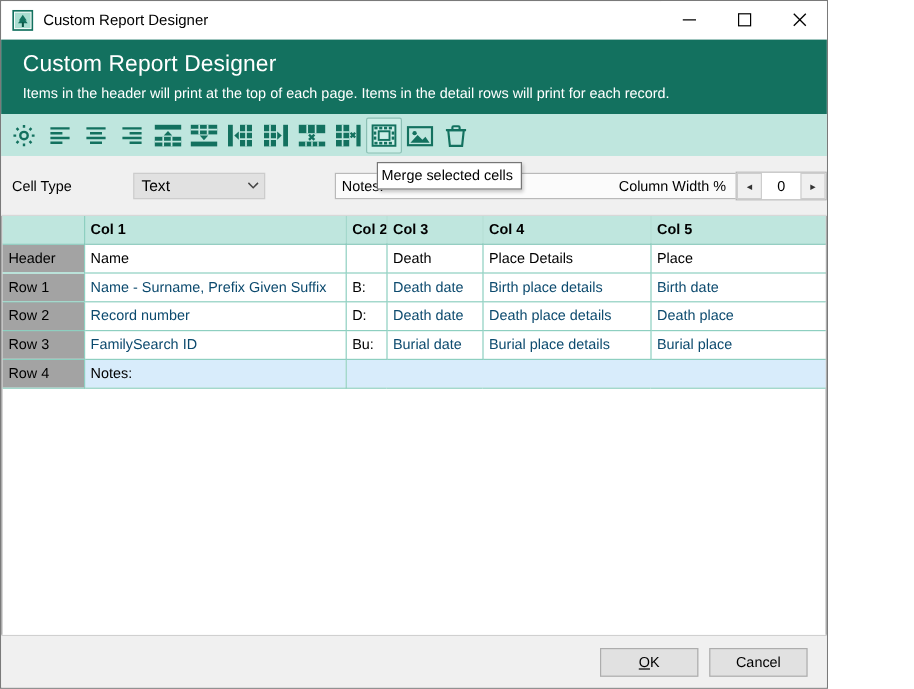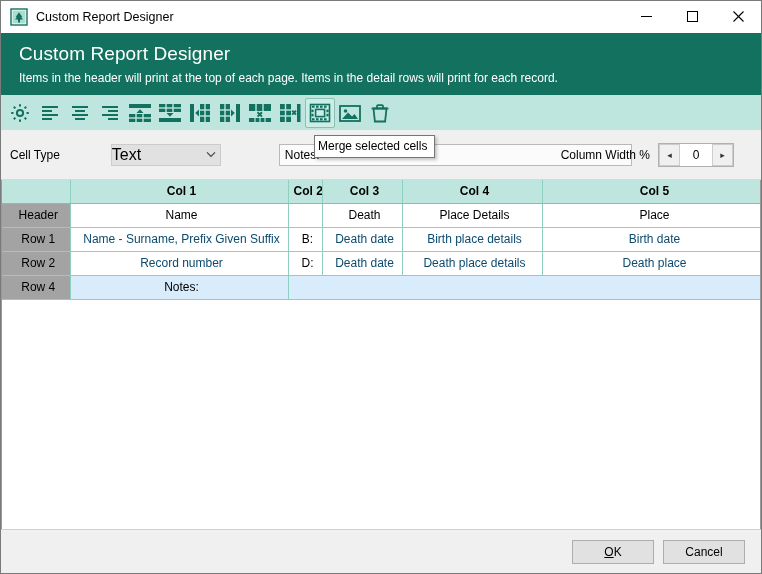--- a/index.html
+++ b/index.html
@@ -14,21 +14,21 @@
     font-size: 12px;
     color: #000000;
     overflow: hidden;
     position: relative;
   }
 
   
   #window {
     position: absolute;
     left: 0; top: 0;
-    width: 762px; height: 574px;
+    width: 690px; height: 574px;
     box-sizing: border-box;
     border: 1px solid #7a7a7a;
     background: #f0f0f0;
     display: flex;
     flex-direction: column;
   }
 
   
   .titlebar {
     height: 31px;
@@ -140,36 +140,36 @@
   }
   .celltype-label { margin-left: 9px; margin-right: 7px; }
   .combo {
     width: 110px; height: 22px;
     background: #e1e1e1;
     border: 1px solid #cccccc;
     box-sizing: border-box;
     display: flex; align-items: center;
     position: relative;
   }
-  .combo-text { font-size: 16px; flex: 1 1 auto; }
+  .combo-text { padding-left: 6px; font-size: 13px; flex: 1 1 auto; }
   .combo-arrow { width: 18px; display: flex; align-items: center; justify-content: center; }
   .notes-input {
     margin-left: 14px;
     width: 353px; height: 22px;
     background: #fbfbfb;
     border: 1px solid #b9b9b9;
     box-sizing: border-box;
     display: flex; align-items: center;
     font-size: 12px;
     padding-left: 5px;
     color: #000000;
   }
   .colwidth-wrap {
     position: absolute;
-    right: 27px;
+    right: 0;
     display: flex; align-items: center;
   }
   .colwidth-label { margin-right: 8px; }
   .spinner {
     display: flex;
     width: 76px; height: 24px;
     border: 1px solid #b0b0b0;
     box-sizing: border-box;
     background: #ffffff;
   }
@@ -203,21 +203,21 @@
     table-layout: fixed;
     width: 760px;
     font-size: 12px;
   }
   table.grid td, table.grid th {
     border-right: 1px solid #8ecfc0;
     border-bottom: 1px solid #8ecfc0;
     padding: 0 0 0 5px;
     height: 24px;
     box-sizing: border-box;
-    text-align: center;
+    text-align: left;
     font-weight: normal;
     vertical-align: middle;
     white-space: nowrap;
     overflow: hidden;
   }
   table.grid tr.colhead td {
     background: #bfe6de;
     font-weight: bold;
     height: 23px;
     border-bottom: 1px solid #7cc3b3;
@@ -538,20 +538,28 @@
 
         <tr>
           <td class="rowhead">Row 2</td>
           <td class="val blue">Record number</td>
           <td class="val black">D:</td>
           <td class="val blue">Death date</td>
           <td class="val blue">Death place details</td>
           <td class="val blue">Death place</td>
         </tr>
 
+        <tr>
+          <td class="rowhead">Row 3</td>
+          <td class="val blue">FamilySearch ID</td>
+          <td class="val black">Bu:</td>
+          <td class="val blue">Burial date</td>
+          <td class="val blue">Burial place details</td>
+          <td class="val blue">Burial place</td>
+        </tr>
 
         <tr class="selrow">
           <td class="rowhead">Row 4</td>
           <td class="val black">Notes:</td>
           <td class="sel" colspan="4"></td>
         </tr>
       </tbody>
     </table>
   </div>
 

